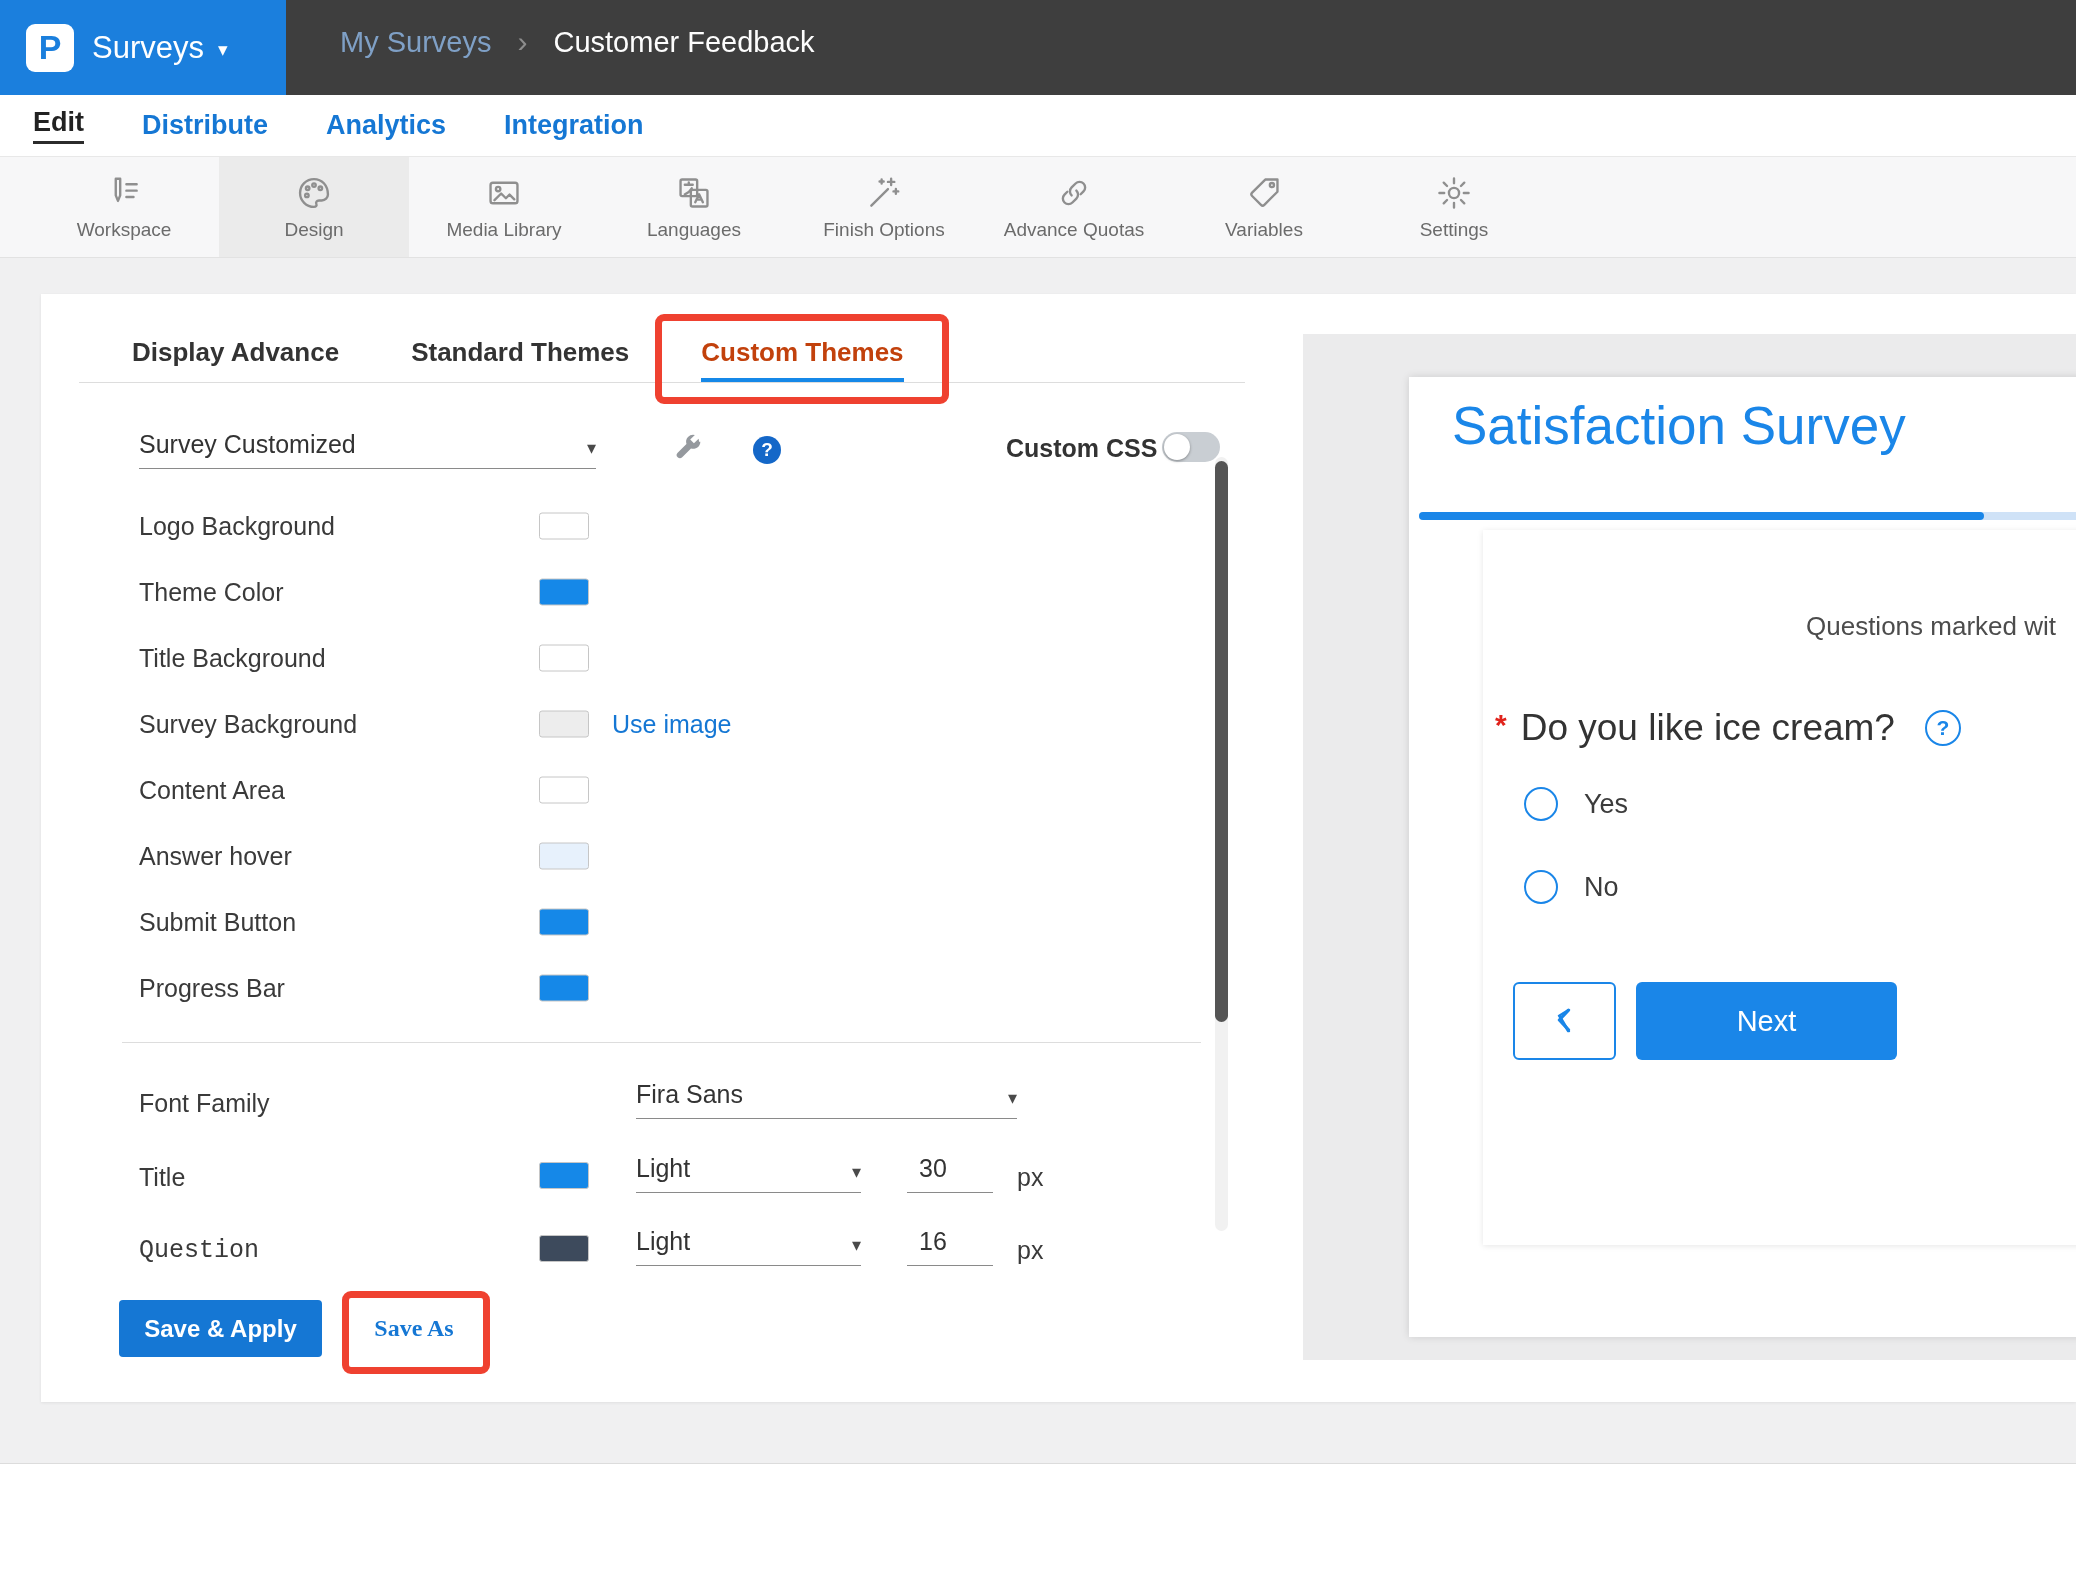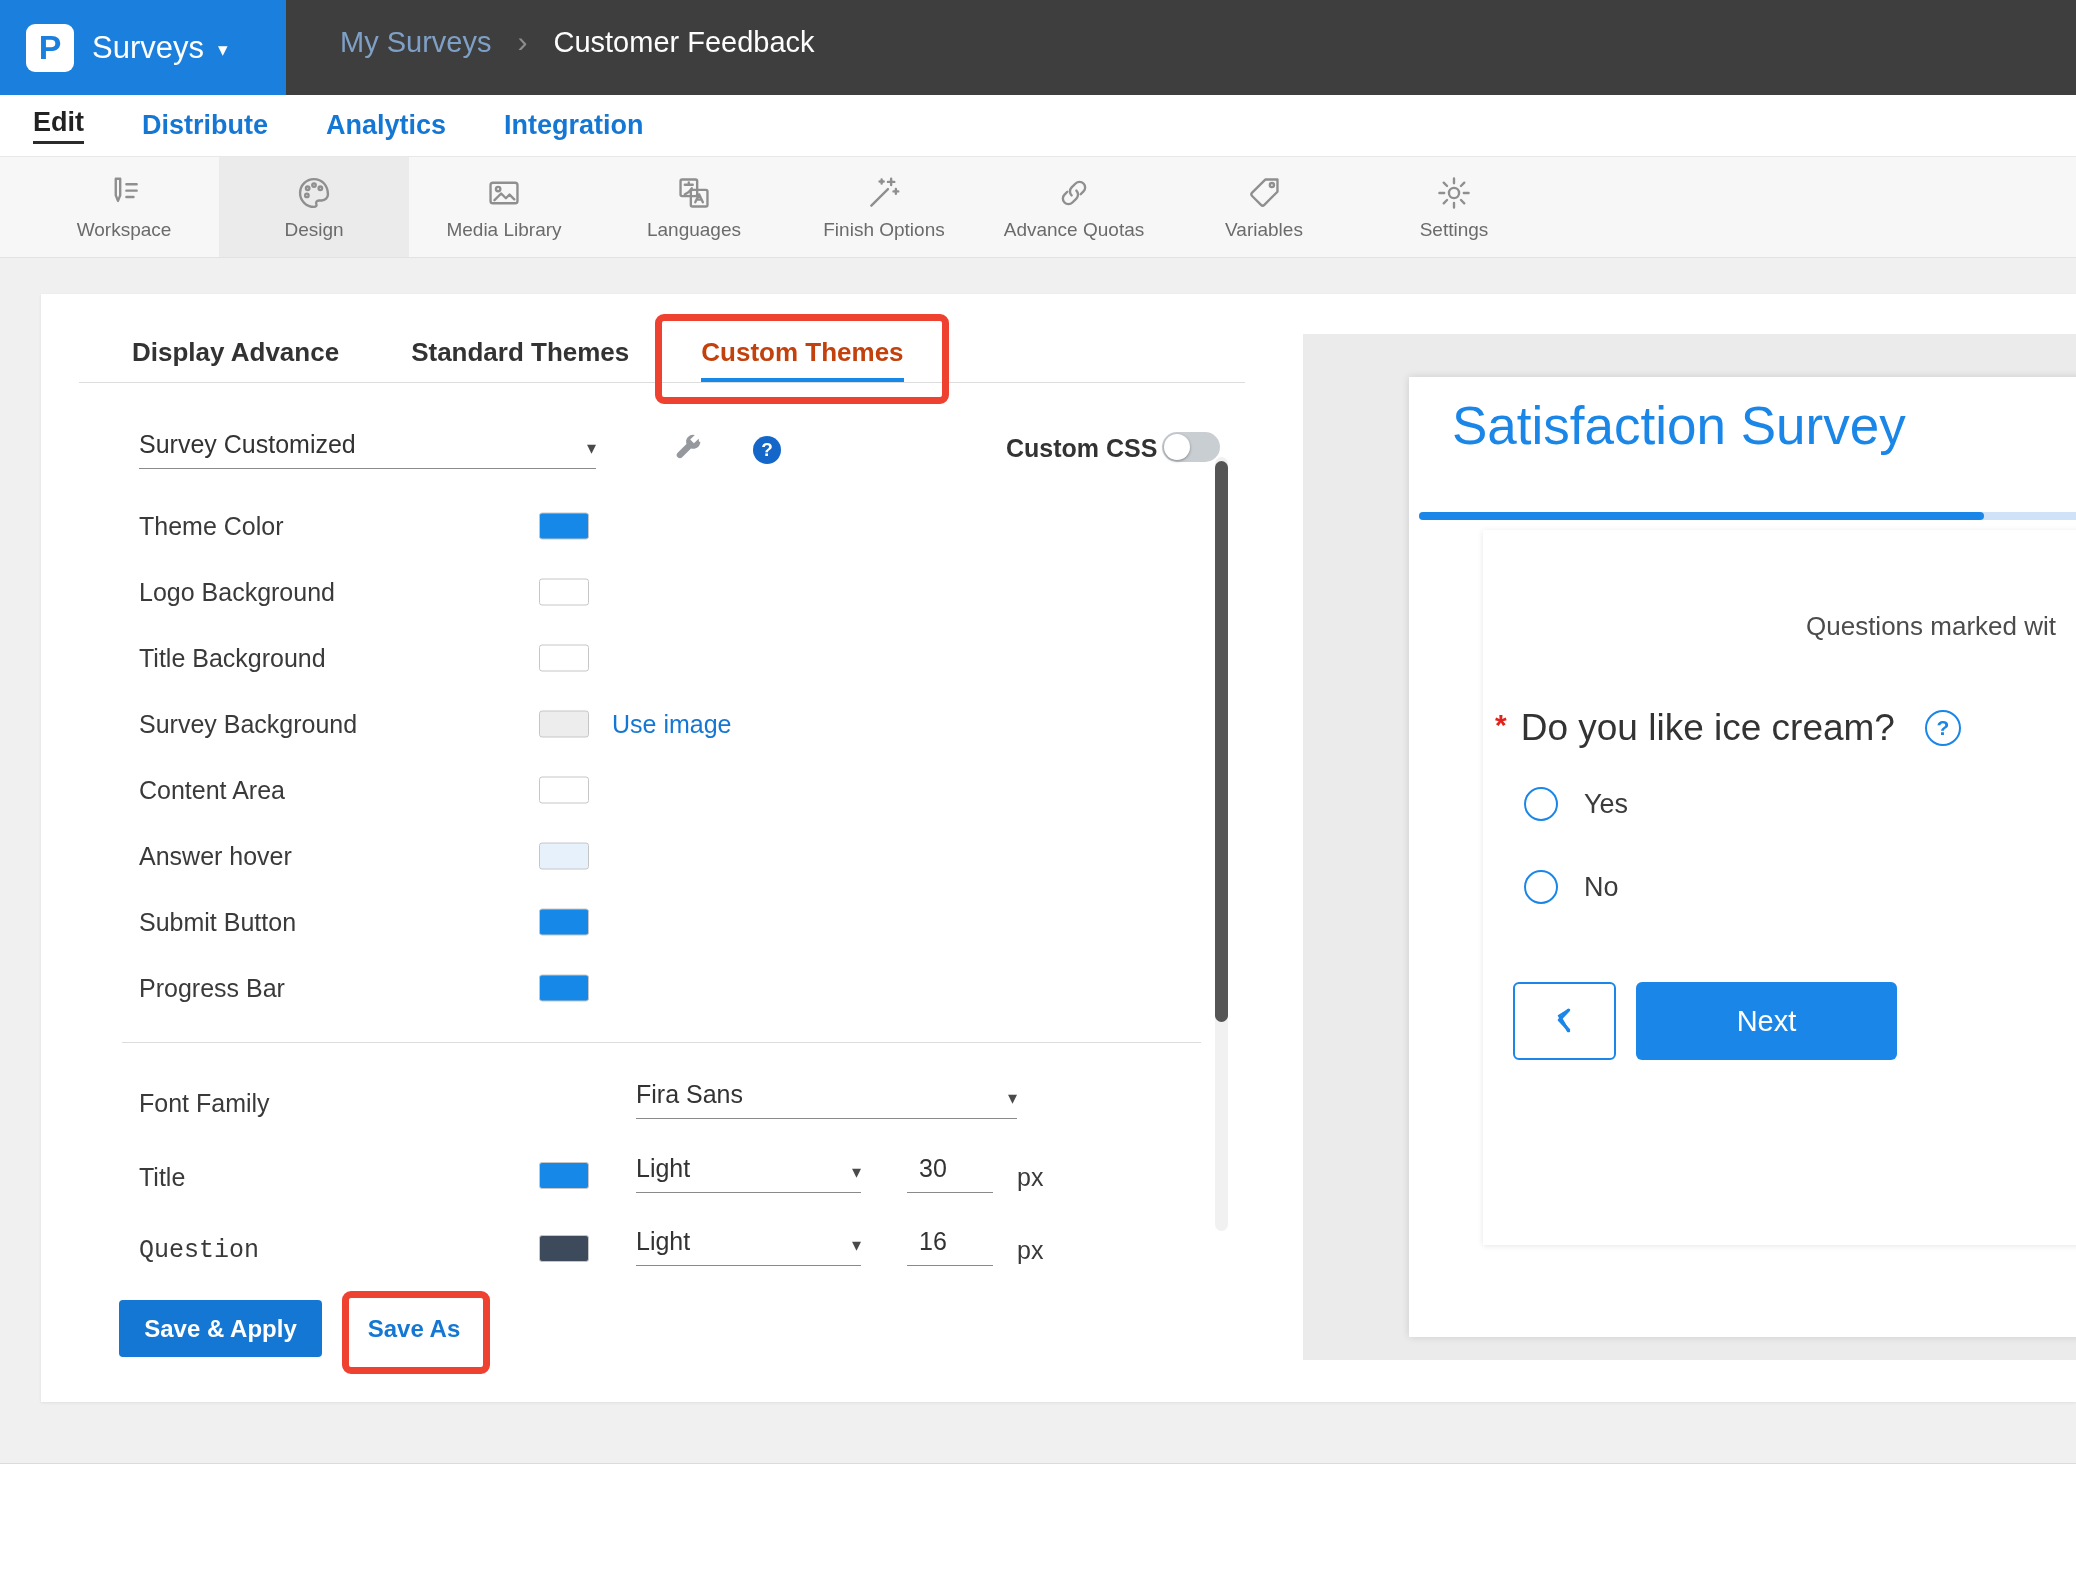--- a/index.html
+++ b/index.html
@@ -82,21 +82,21 @@
   .px-unit { position:absolute; font-size:25px; color:#3a3a3a; }
   .size-box { position:absolute; width:86px; border-bottom:1px solid #8a8a8a; padding:0 0 9px 12px;
               font-size:25px; color:#333; cursor:text; }
 
   .btn-primary { position:absolute; left:78px; top:1006px; width:203px; height:57px; background:#1577d4;
                  color:#fff; font-size:24px; font-weight:600; border:none; border-radius:4px;
                  display:flex; align-items:center; justify-content:center; cursor:pointer;
                  font-family:"Liberation Sans", sans-serif; }
   .btn-saveas { position:absolute; left:318px; top:1006px; width:110px; height:57px; background:transparent;
                 color:#1577d4; font-size:24px; font-weight:600; border:none; display:flex; align-items:center;
-                justify-content:center; cursor:pointer; font-family:Liberation Sans, sans-serif; }
+                justify-content:center; cursor:pointer; font-family:Liberation Serif, serif; }
 
   
   .preview-bg { position:absolute; left:1303px; top:334px; width:773px; height:1026px; background:#ebebec; }
   .survey-card { position:absolute; left:1409px; top:377px; width:750px; height:960px; background:#fff;
                  box-shadow:0 0 8px rgba(0,0,0,0.13); }
   .survey-title { position:absolute; left:43px; top:18px; font-size:53px; font-weight:500; color:#1a86e8; }
   .progress-track { position:absolute; left:10px; top:135px; width:734px; height:8px; background:#cfe2f7;
                     border-radius:4px; }
   .progress-fill { height:8px; background:#1a86e8; border-radius:4px; width:77%; }
   .content-bg { position:absolute; left:74px; top:153px; width:676px; height:715px; background:#fff;
@@ -261,26 +261,26 @@
 
     <span class="help-dot">?</span>
 
     <span class="customcss-label">Custom CSS</span>
     <span class="toggle">
         <span class="knob"></span>
       </span>
 
     <div class="color-rows">
       <div class="color-row">
+        <span class="crow-label">Logo Background</span>
+        <span class="swatch" style="background-color: rgb(255, 255, 255);"></span>
+      </div>
+      <div class="color-row">
         <span class="crow-label">Theme Color</span>
         <span class="swatch" style="background-color: rgb(21, 136, 232);"></span>
-      </div>
-      <div class="color-row">
-        <span class="crow-label">Logo Background</span>
-        <span class="swatch" style="background-color: rgb(255, 255, 255);"></span>
       </div>
       <div class="color-row">
         <span class="crow-label">Title Background</span>
         <span class="swatch" style="background-color: rgb(255, 255, 255);"></span>
       </div>
       <div class="color-row">
         <span class="crow-label">Survey Background</span>
         <span class="swatch" style="background-color: rgb(237, 237, 237);"></span>
         <a class="use-image">Use image</a>
       </div>

